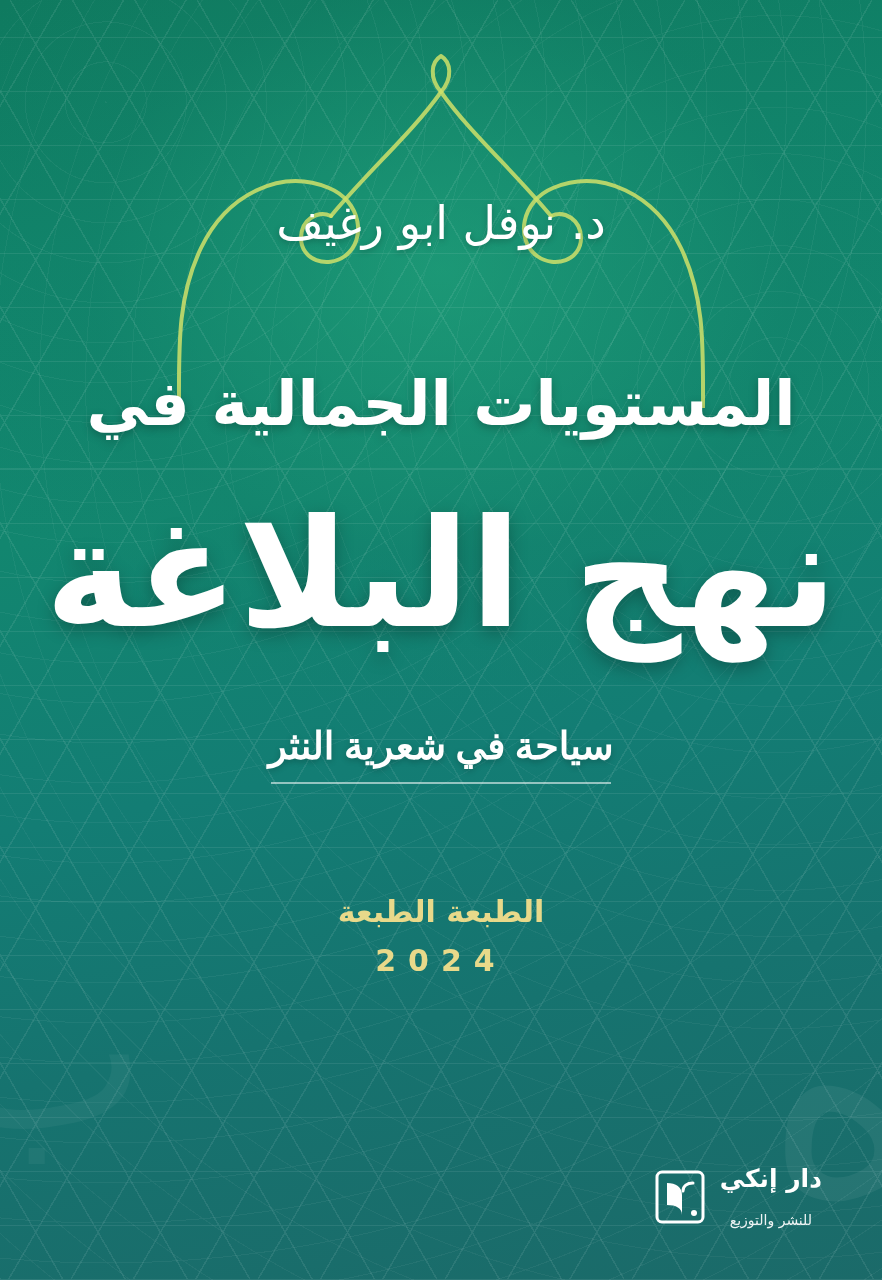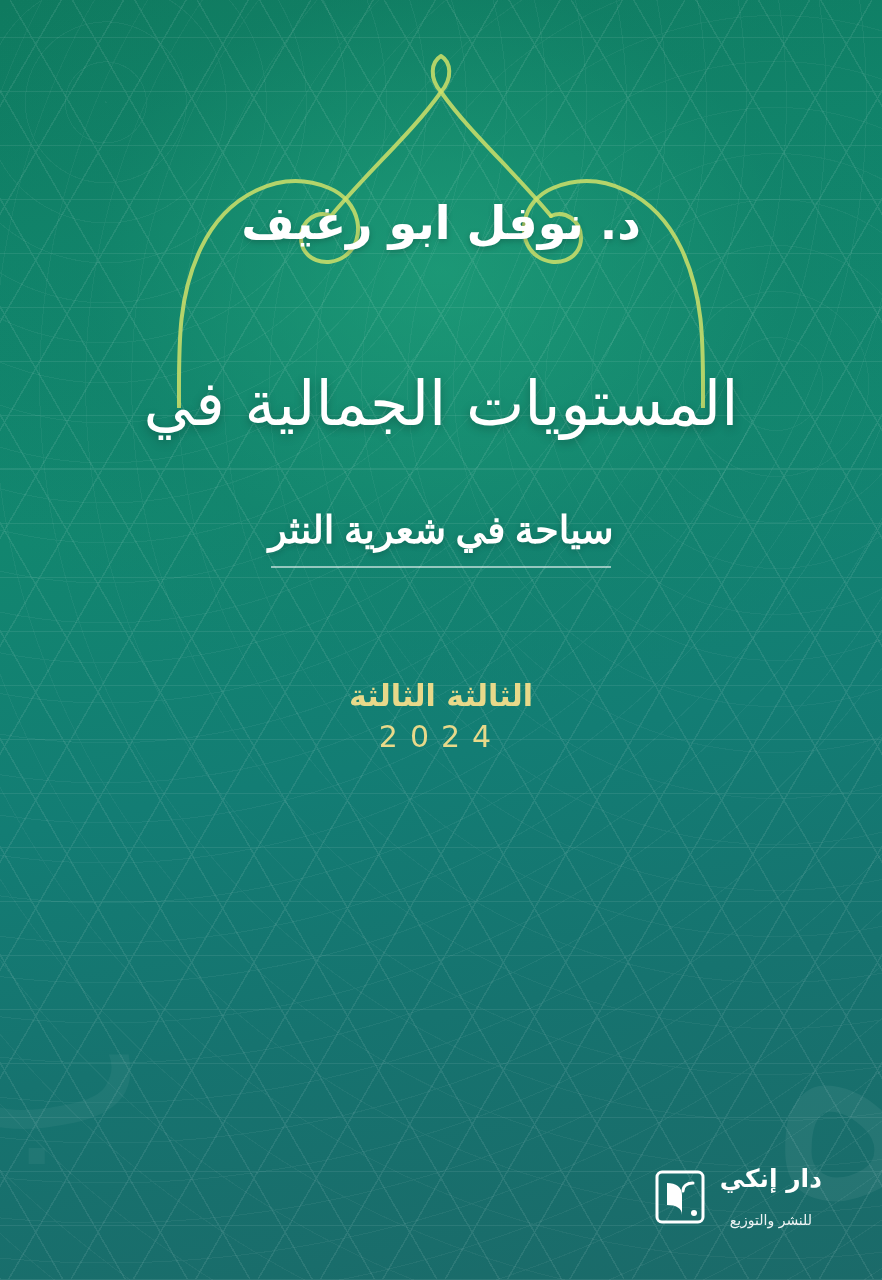--- a/index.html
+++ b/index.html
@@ -96,31 +96,31 @@
     display: flex;
     flex-direction: column;
     align-items: center;
     text-align: center;
   }
 
   .author {
     margin-top: 196px;
     color: #ffffff;
     font-size: 46px;
-    font-weight: 700;
+    font-weight: 400;
     letter-spacing: 1px;
     text-shadow: 0 2px 6px rgba(0,0,0,0.22);
     direction: rtl;
   }
 
   .title-main {
     margin-top: 120px;
     color: #ffffff;
     font-size: 62px;
-    font-weight: 400;
+    font-weight: 700;
     line-height: 1.1;
     text-shadow: 0 3px 10px rgba(0,0,0,0.25);
     direction: rtl;
   }
 
   .title-emph {
     margin-top: 58px;
     color: #ffffff;
     font-size: 150px;
     font-weight: 700;
@@ -152,24 +152,24 @@
   }
 
   .edition {
     margin-top: 110px;
     color: #e8d98a;
     font-size: 30px;
     font-weight: 700;
     direction: rtl;
   }
   .year {
-    margin-top: 6px;
+    margin-top: 14px;
     color: #e8d98a;
     font-size: 30px;
-    font-weight: 400;
+    font-weight: 700;
     letter-spacing: 12px;
     direction: ltr;
   }
 
   .publisher {
     position: absolute;
     right: 60px;
     bottom: 52px;
     display: flex;
     align-items: center;
@@ -213,27 +213,28 @@
   <svg class="arch" viewBox="0 0 560 360" aria-hidden="true">
     <path d="M18 360 C18 300 16 250 40 200 C66 146 120 120 168 140 C200 153 206 192 184 208 C166 221 140 212 140 190 C140 172 156 162 170 168" fill="none" stroke="#cfe06a" stroke-width="4" stroke-linecap="round" opacity="0.85"></path>
     <path d="M542 360 C542 300 544 250 520 200 C494 146 440 120 392 140 C360 153 354 192 376 208 C394 221 420 212 420 190 C420 172 404 162 390 168" fill="none" stroke="#cfe06a" stroke-width="4" stroke-linecap="round" opacity="0.85"></path>
     <path d="M170 168 C210 120 250 86 280 44 C310 86 350 120 390 168" fill="none" stroke="#cfe06a" stroke-width="4" stroke-linecap="round" opacity="0.85"></path>
     <path d="M280 44 C268 30 270 14 280 8 C290 14 292 30 280 44 Z" fill="none" stroke="#cfe06a" stroke-width="4" stroke-linejoin="round" opacity="0.85"></path>
   </svg>
 
   <div class="content">
     <div class="author">د. نوفل ابو رغيف</div>
     <div class="title-main">المستويات الجمالية في</div>
+    <div class="title-emph">نهج البلاغة</div>
 
     <div class="subtitle-wrap">
       <div class="subtitle">سياحة في شعرية النثر</div>
       <div class="subtitle-rule"></div>
     </div>
 
-    <div class="edition">الثالثة الثالثة</div>
+    <div class="edition">الطبعة الطبعة</div>
     <div class="year">2024</div>
   </div>
 
   <div class="publisher">
     <div class="publisher-text">
       <div class="publisher-name">دار إنكي</div>
       <div class="publisher-tag">للنشر والتوزيع</div>
     </div>
     <svg class="publisher-mark" viewBox="0 0 52 56" aria-hidden="true">
       <rect x="3" y="3" width="46" height="50" rx="5" fill="none" stroke="#ffffff" stroke-width="3"></rect>

